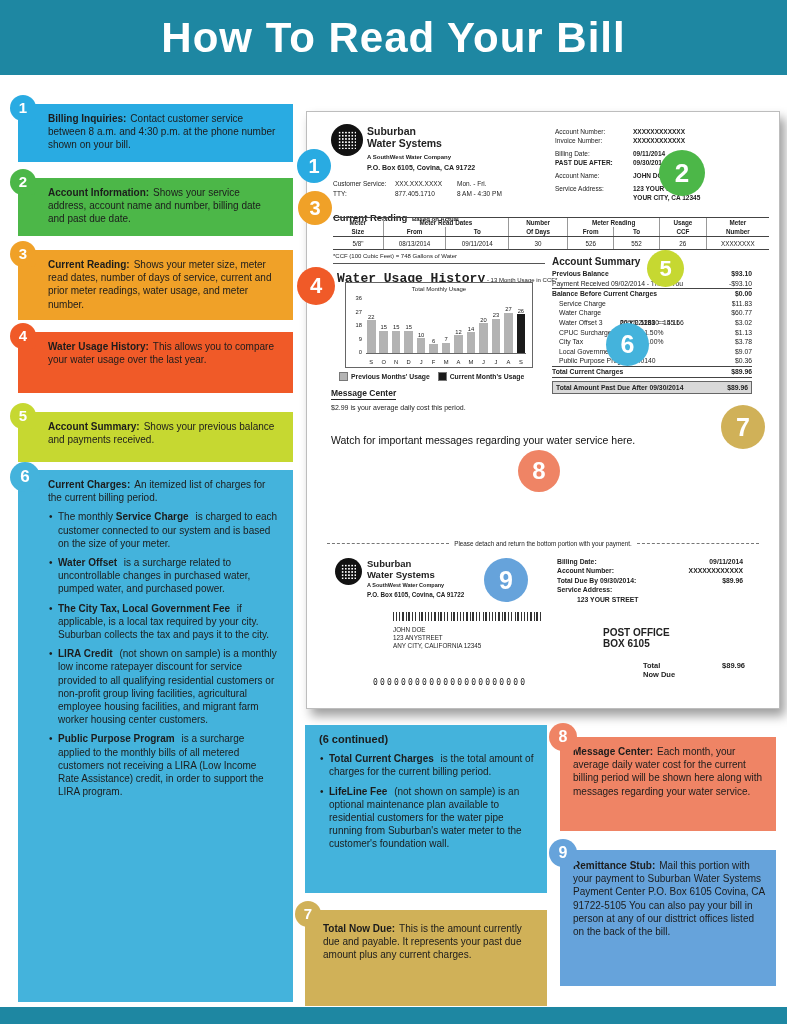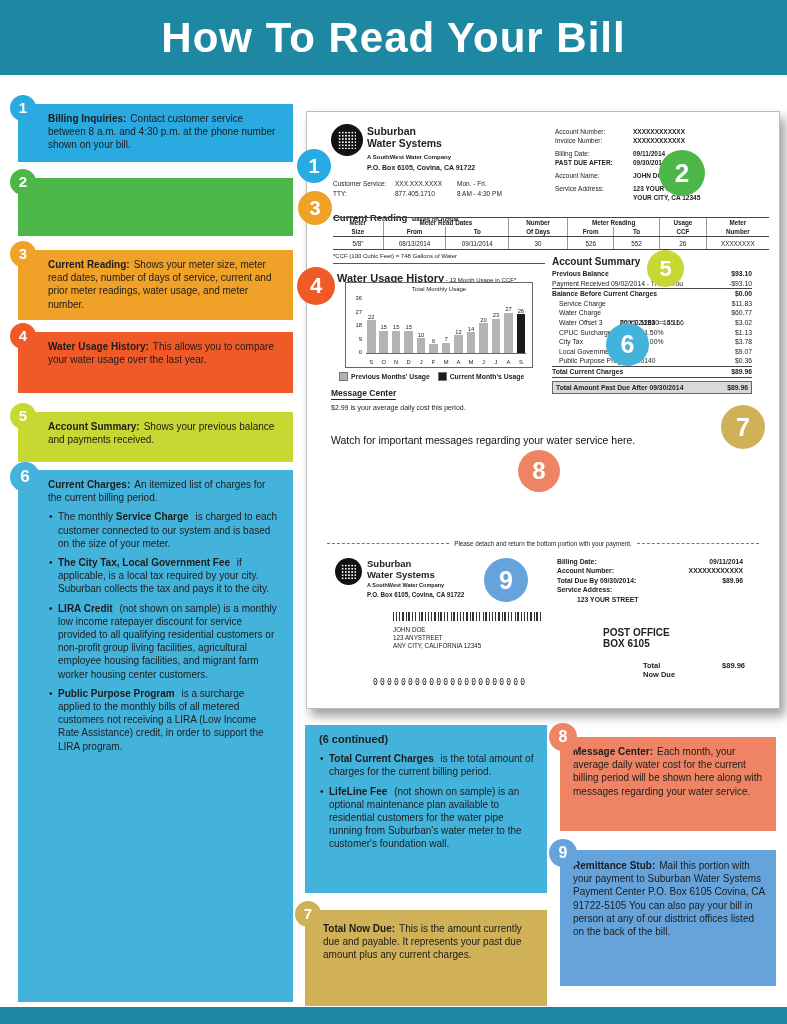--- a/index.html
+++ b/index.html
@@ -52,21 +52,21 @@
   .crn{font-size:6px;font-weight:bold;}
   .cr-table{border-collapse:collapse;font-size:6.3px;text-align:center;color:#222;table-layout:fixed;}
   .cr-table td{border-left:1px solid #999;padding:1px 2px;}
   .cr-table td:first-child{border-left:none;}
   .cr-table .t1 td{border-top:1.5px solid #444;font-weight:bold;}
   .cr-table .t2 td{border-bottom:1px solid #444;font-weight:bold;}
   .cr-table .t3 td{border-bottom:1.5px solid #444;padding:2.5px 2px;}
 
   .ccf{font-size:6px;}
   .hline{border-top:1px solid #555;height:0;}
-  .wuh b{font-size:11px;}
+  .wuh b{font-size:13px;font-family:Liberation Mono, monospace;}
   .wuh span{font-size:6px;}
 
   .chart-box{border:1px solid #666;background:#fff;}
   .chart-title{position:absolute;top:3px;left:0;right:0;text-align:center;font-size:6px;}
   .y-axis{position:absolute;left:2px;top:13px;bottom:11px;width:14px;display:flex;flex-direction:column;
           justify-content:space-between;font-size:5.8px;}
   .y-axis span{display:block;text-align:right;line-height:5.8px;}
   .plot{position:absolute;left:20px;right:6px;top:16px;bottom:13px;display:flex;align-items:flex-end;
         gap:2px;border-bottom:1px solid #666;}
   .bar-col{flex:1;display:flex;flex-direction:column;align-items:center;justify-content:flex-end;height:100%;}
@@ -119,20 +119,21 @@
     <h1>How To Read Your Bill</h1>
   </header>
 
   <div class="lbox" style="top: 104px; height: 58px; background: rgb(41, 171, 226);">
     <span class="badge corner" style="left: -8px; top: -9px; width: 26px; height: 26px; font-size: 15px; background: rgb(41, 171, 226);">1</span>
     <p><b>Billing Inquiries:</b><span>Contact customer service between 8 a.m. and 4:30 p.m. at the phone number shown on your bill.</span></p>
   </div>
 
   <div class="lbox" style="top: 178px; height: 58px; background: rgb(76, 183, 72);">
     <span class="badge corner" style="left: -8px; top: -9px; width: 26px; height: 26px; font-size: 15px; background: rgb(76, 183, 72);">2</span>
+    <p><b>Account Information:</b><span>Shows your service address, account name and number, billing date and past due date.</span></p>
   </div>
 
   <div class="lbox" style="top: 250px; height: 70px; background: rgb(240, 161, 40);">
     <span class="badge corner" style="left: -8px; top: -9px; width: 26px; height: 26px; font-size: 15px; background: rgb(240, 161, 40);">3</span>
     <p><b>Current Reading:</b><span>Shows your meter size, meter read dates, number of days of service, current and prior meter readings, water usage, and meter number.</span></p>
   </div>
 
   <div class="lbox" style="top: 332px; height: 61px; background: rgb(240, 90, 40);">
     <span class="badge corner" style="left: -8px; top: -9px; width: 26px; height: 26px; font-size: 15px; background: rgb(240, 90, 40);">4</span>
     <p><b>Water Usage History:</b><span>This allows you to compare your water usage over the last year.</span></p>
@@ -141,20 +142,21 @@
   <div class="lbox" style="top: 412px; height: 50px; background: rgb(198, 216, 49);">
     <span class="badge corner" style="left: -8px; top: -9px; width: 26px; height: 26px; font-size: 15px; background: rgb(198, 216, 49);">5</span>
     <p><b>Account Summary:</b><span>Shows your previous balance and payments received.</span></p>
   </div>
 
   <div class="lbox" style="top: 470px; height: 532px; background: rgb(68, 179, 220);">
     <span class="badge corner" style="left: -8px; top: -8px; width: 30px; height: 30px; font-size: 17px; background: rgb(68, 179, 220);">6</span>
     <p><b>Current Charges:</b><span>An itemized list of charges for the current billing period.</span></p>
     <ul class="blist">
       <li><span>The monthly </span><b>Service Charge</b><span> is charged to each customer connected to our system and is based on the size of your meter.</span></li>
+      <li><span></span><b>Water Offset</b><span> is a surcharge related to uncontrollable changes in purchased water, pumped water, and purchased power.</span></li>
       <li><span></span><b>The City Tax, Local Government Fee</b><span> if applicable, is a local tax required by your city. Suburban collects the tax and pays it to the city.</span></li>
       <li><span></span><b>LIRA Credit</b><span> (not shown on sample) is a monthly low income ratepayer discount for service provided to all qualifying residential customers or non-profit group living facilities, agricultural employee housing facilities, and migrant farm worker housing center customers.</span></li>
       <li><span></span><b>Public Purpose Program</b><span> is a surcharge applied to the monthly bills of all metered customers not receiving a LIRA (Low Income Rate Assistance) credit, in order to support the LIRA program.</span></li>
     </ul>
   </div>
 
   <section class="bill">
 
     <span class="badge" style="left: -10px; top: 37px; width: 34px; height: 34px; font-size: 20px; background: rgb(41, 171, 226);">1</span>
     <span class="badge" style="left: -9px; top: 79px; width: 34px; height: 34px; font-size: 20px; background: rgb(240, 161, 40);">3</span>

